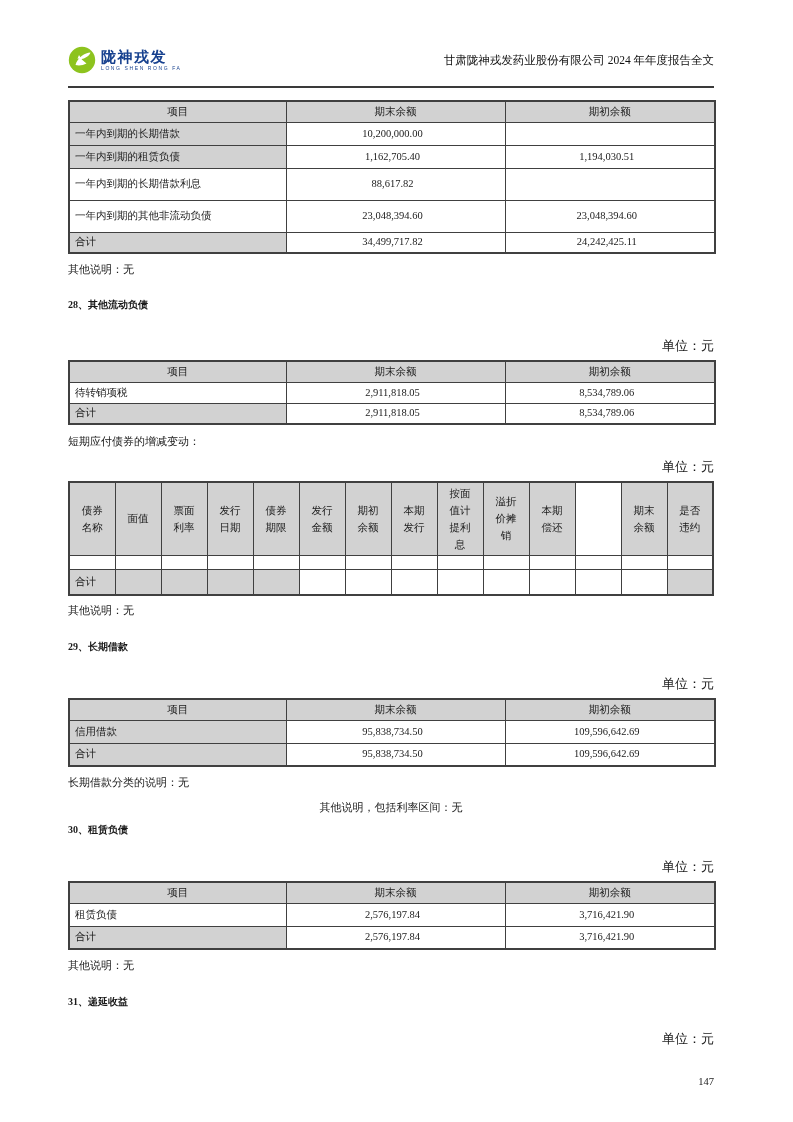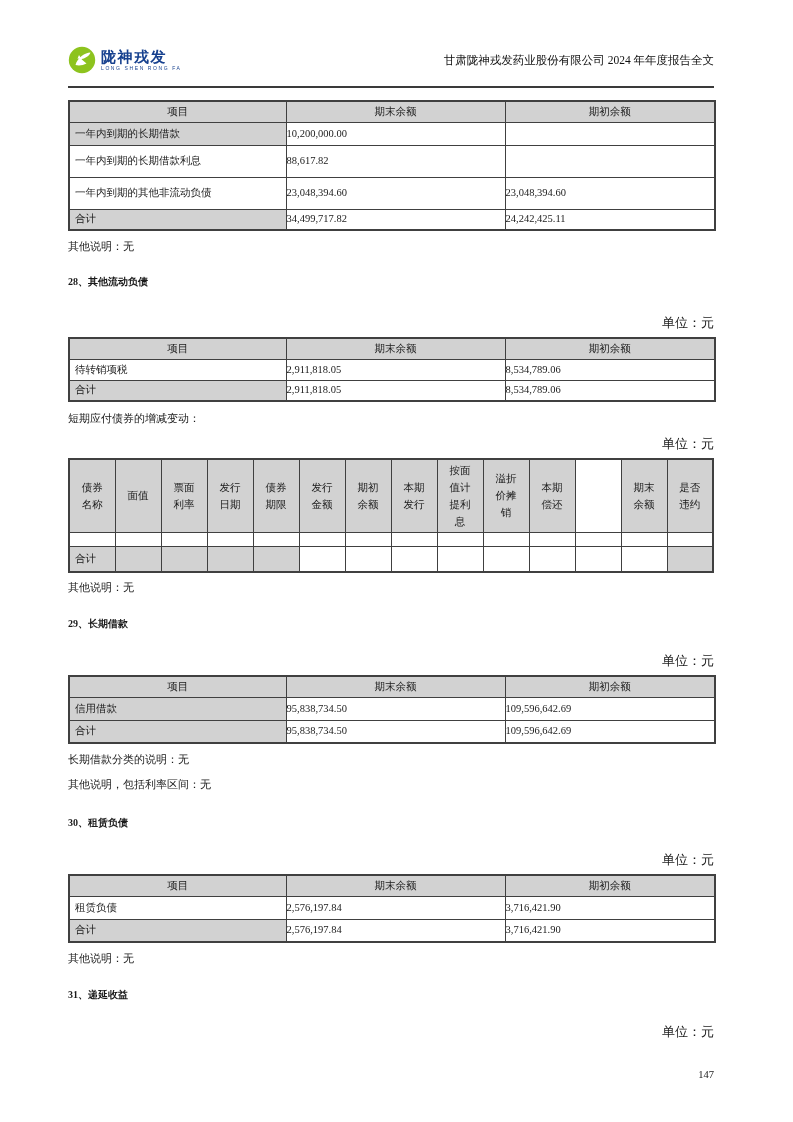--- a/index.html
+++ b/index.html
@@ -46,21 +46,21 @@
   td {
     border: 1px solid #404040;
     padding: 1px 0;
     line-height: 1.3;
     overflow: hidden;
   }
   table { border: 2px solid #404040; }
   .g { background: #d2d2d2; }
   .hd { text-align: center; height: 21px; }
   .lbl { text-align: left; padding-left: 5px; }
-  .num { text-align: left; padding-right: 6px; }
+  .num { text-align: center; padding-right: 6px; }
   .r-std td { height: 21px; }
   .r-tall td { height: 23px; }
   .r-thin td { height: 32px; font-family: Liberation Serif, serif; }
 
   
   .bond-table td { text-align: center; white-space: pre-line; line-height: 1.62; }
   .bond-head td { height: 73px; vertical-align: middle; }
   .bond-empty td { height: 14px; }
   .bond-total td { height: 26px; }
   .bond-total .lbl { text-align: left; }
@@ -70,22 +70,22 @@
   .mt-h28  { margin-top: 21px; }
   .mt-u1   { margin-top: 25px; }
   .mt-tbl  { margin-top: 5px; }
   .mt-note2{ margin-top: 9px; }
   .mt-u2   { margin-top: 9px; }
   .mt-note3{ margin-top: 7px; }
   .mt-h29  { margin-top: 22px; }
   .mt-sub  { margin-top: 24px; }
   .mt-u3   { margin-top: 21px; }
   .mt-note4{ }
-  .mt-note5{ margin-top: 10px; }
-  .mt-h30  { margin-top: 24px; }
+  .mt-note5{ margin-top: 10px; text-align: center; }
+  .mt-h30  { margin-top: 8px; }
   .mt-u4   { margin-top: 21px; }
   .mt-note6{ margin-top: 8px; }
   .mt-h31  { margin-top: 22px; }
   .mt-u5   { margin-top: 21px; }
   .page-num { font-size: 10.5px; text-align: right; margin-top: 28px; }
 </style>
 </head>
 <body>
 
 <div class="content">
@@ -116,20 +116,25 @@
     <tbody>
         <tr class="r-std">
       <td class="g hd">项目</td>
       <td class="g hd">期末余额</td>
       <td class="g hd">期初余额</td>
     </tr>
     <tr class="r-tall">
       <td class="g lbl">一年内到期的长期借款</td>
       <td class="num">10,200,000.00</td>
       <td class="num"></td>
+    </tr>
+    <tr class="r-tall">
+      <td class="g lbl">一年内到期的租赁负债</td>
+      <td class="num">1,162,705.40</td>
+      <td class="num">1,194,030.51</td>
     </tr>
     <tr class="r-thin">
       <td class="lbl">一年内到期的长期借款利息</td>
       <td class="num">88,617.82</td>
       <td class="num"></td>
     </tr>
     <tr class="r-thin">
       <td class="lbl">一年内到期的其他非流动负债</td>
       <td class="num">23,048,394.60</td>
       <td class="num">23,048,394.60</td>

